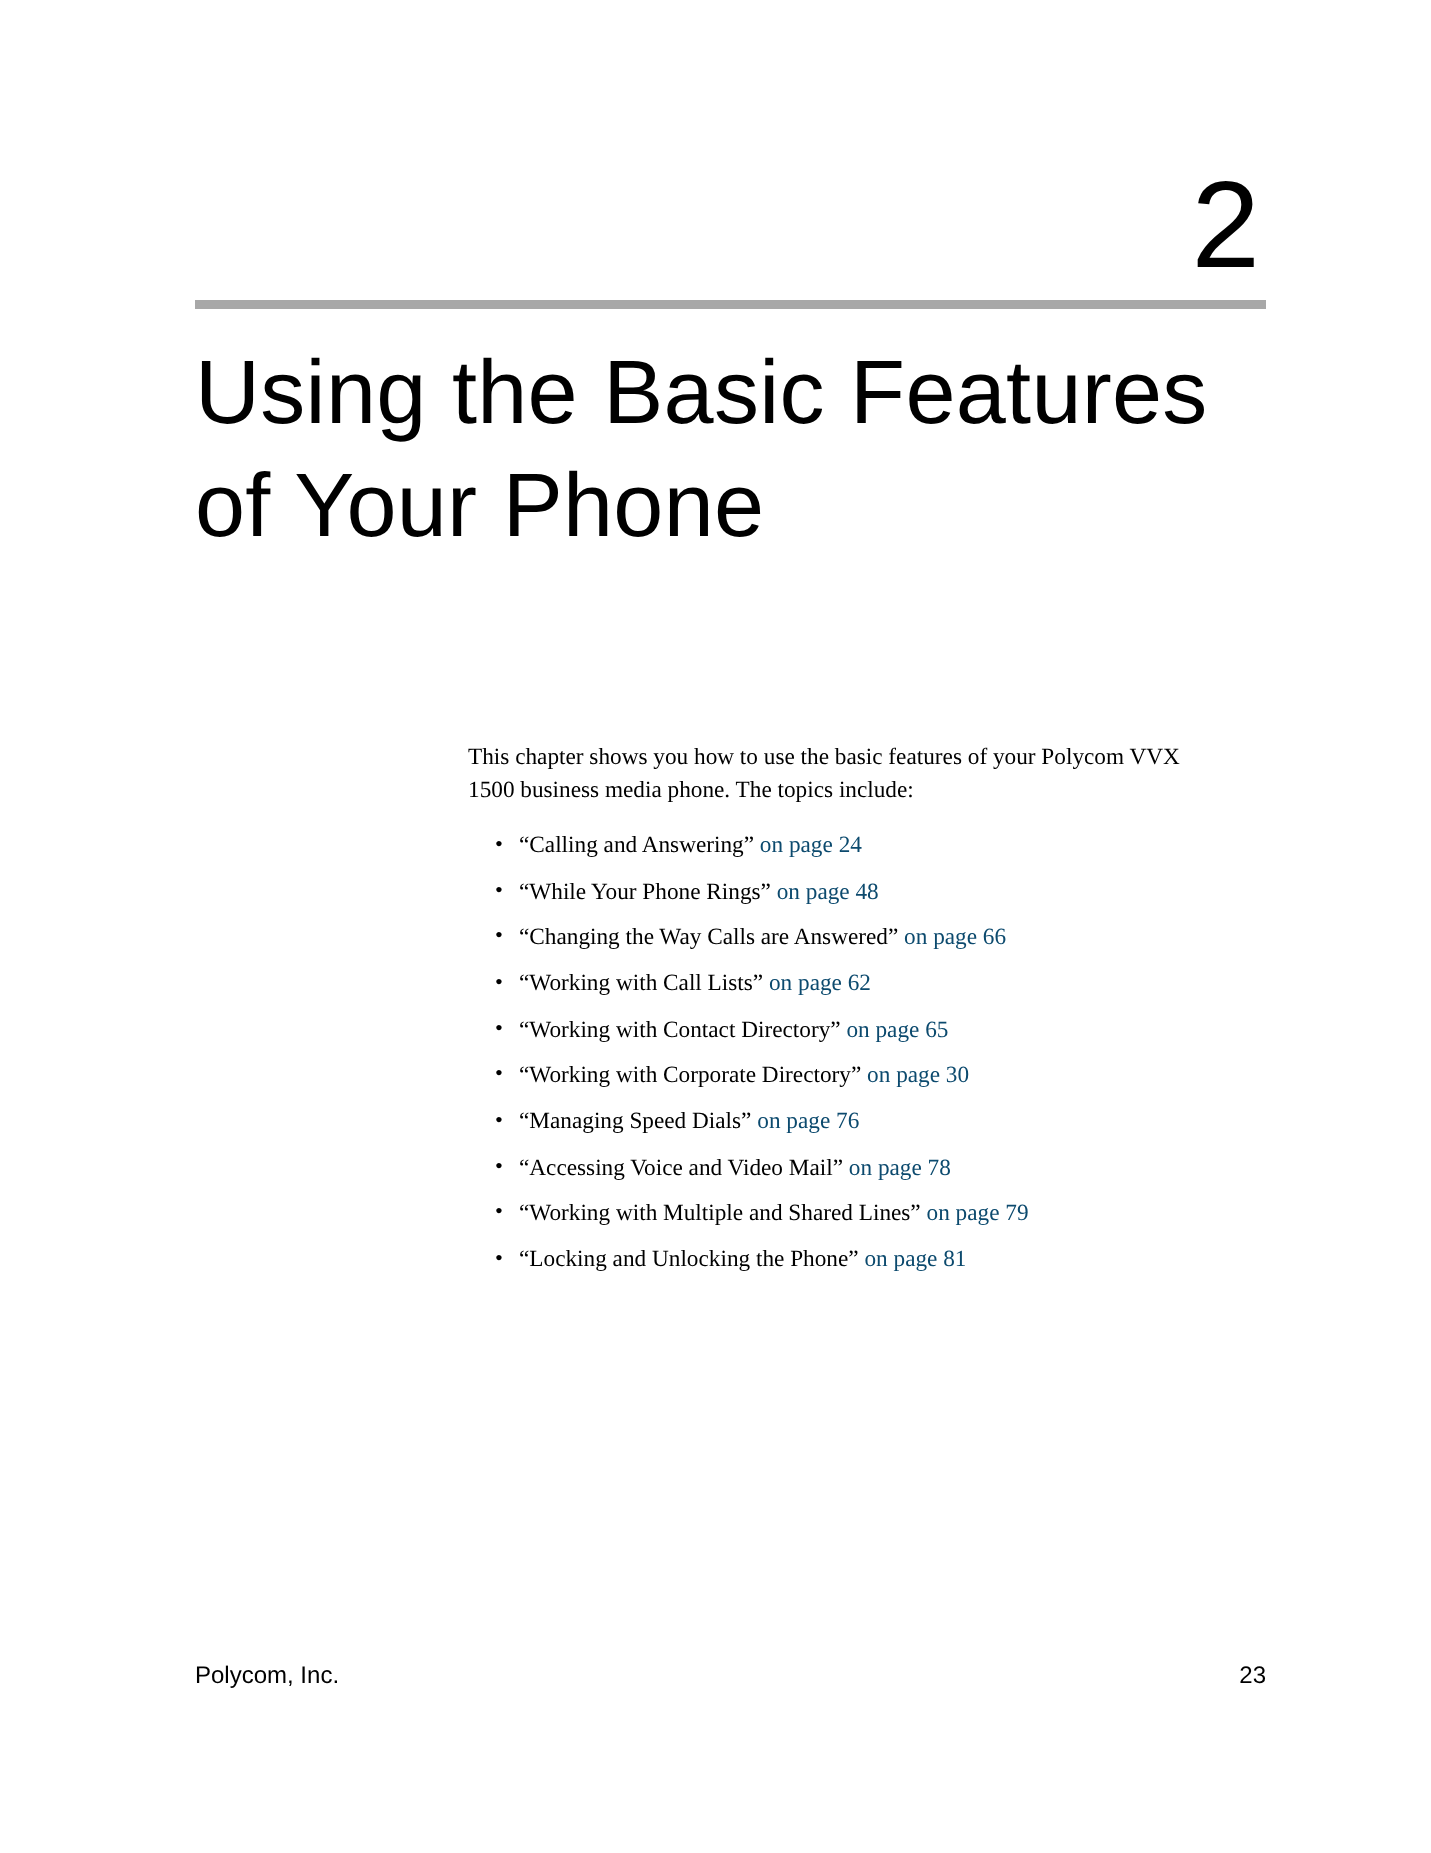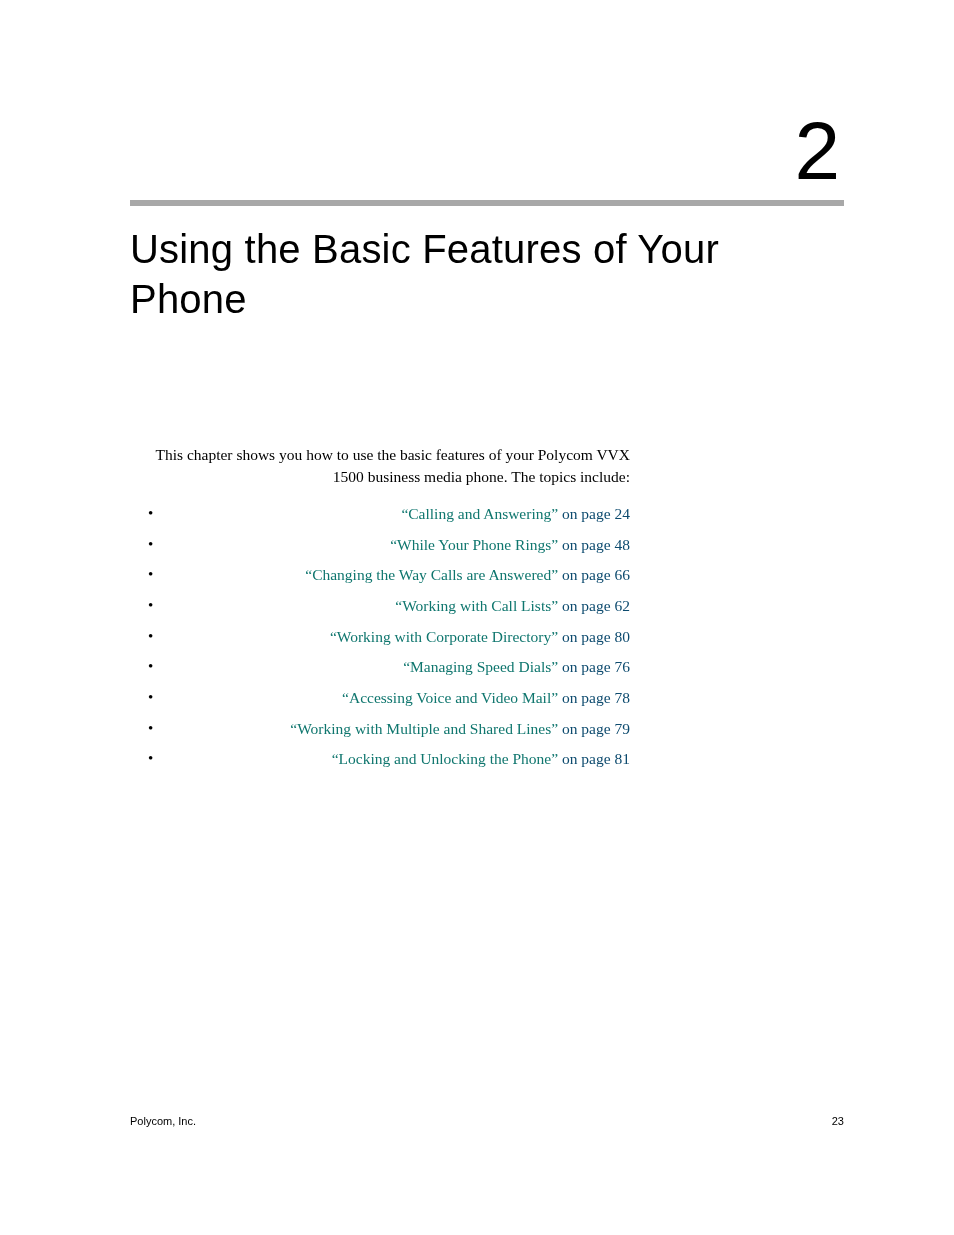--- a/index.html
+++ b/index.html
@@ -1,28 +1,28 @@
 <!DOCTYPE html>
 <html><head>
 <meta charset="utf-8">
 <style>
   * { margin: 0; padding: 0; box-sizing: border-box; }
   html, body { width: 954px; height: 1235px; background: #fff; font-family: Georgia, "Times New Roman", serif; color: #000; }
   .page { position: relative; width: 954px; height: 1235px; padding: 110px 110px 0 130px; }
   .chapter-number { font-family: "Helvetica Neue", Helvetica, Arial, sans-serif; font-weight: 300; font-size: 82px; text-align: right; color: #000; line-height: 1; margin-bottom: 8px; padding-right: 4px; }
   .divider { height: 6px; background: #a8a8a8; margin-bottom: 18px; }
-  .chapter-title { font-family: "Helvetica Neue", Helvetica, Arial, sans-serif; font-weight: 300; font-size: 40px; line-height: 1.25; color: #000; margin-bottom: 120px; letter-spacing: 0.2px; }
-  .body-col { max-width: 500px; text-align: right; }
+  .chapter-title { font-family: "Helvetica Neue", Helvetica, Arial, sans-serif; font-weight: 300; font-size: 60px; line-height: 1.25; color: #000; margin-bottom: 120px; letter-spacing: 0.2px; }
+  .body-col { margin-left: 182px; max-width: 500px; }
   .intro { font-family: "Book Antiqua", Palatino, Georgia, serif; font-size: 15.5px; line-height: 1.45; color: #000; margin-bottom: 14px; }
   ul.topics { list-style: none; padding-left: 18px; }
   ul.topics li { font-family: "Book Antiqua", Palatino, Georgia, serif; font-size: 15.5px; line-height: 1.4; color: #000; margin-bottom: 9px; position: relative; padding-left: 16px; }
   ul.topics li::before { content: "•"; position: absolute; left: 0; top: 0; color: #000; font-size: 15px; }
-  .link { color: #0f766e; }
+  .link { color: #000000; }
   .suffix { color: #0c4a6e; }
-  .footer { position: absolute; bottom: 108px; left: 130px; right: 110px; display: flex; justify-content: space-between; font-family: "Helvetica Neue", Helvetica, Arial, sans-serif; font-size: 11px; color: #000; }
+  .footer { position: absolute; bottom: 108px; left: 130px; right: 110px; display: flex; justify-content: space-between; font-family: "Helvetica Neue", Helvetica, Arial, sans-serif; font-size: 16px; color: #000; }
 </style>
 </head>
 <body>
 
 <div class="page">
 
   <div class="chapter-number">2</div>
 
   <div class="divider"></div>
 
@@ -39,21 +39,24 @@
       <li>
         <span class="link">“While Your Phone Rings”</span><span class="suffix"> on page 48</span>
       </li>
       <li>
         <span class="link">“Changing the Way Calls are Answered”</span><span class="suffix"> on page 66</span>
       </li>
       <li>
         <span class="link">“Working with Call Lists”</span><span class="suffix"> on page 62</span>
       </li>
       <li>
-        <span class="link">“Working with Corporate Directory”</span><span class="suffix"> on page 80</span>
+        <span class="link">“Working with Contact Directory”</span><span class="suffix"> on page 65</span>
+      </li>
+      <li>
+        <span class="link">“Working with Corporate Directory”</span><span class="suffix"> on page 30</span>
       </li>
       <li>
         <span class="link">“Managing Speed Dials”</span><span class="suffix"> on page 76</span>
       </li>
       <li>
         <span class="link">“Accessing Voice and Video Mail”</span><span class="suffix"> on page 78</span>
       </li>
       <li>
         <span class="link">“Working with Multiple and Shared Lines”</span><span class="suffix"> on page 79</span>
       </li>

